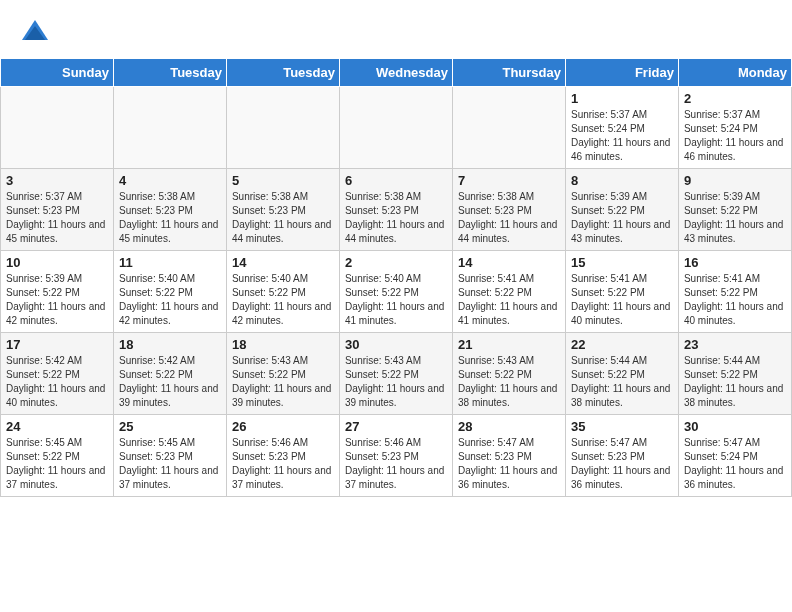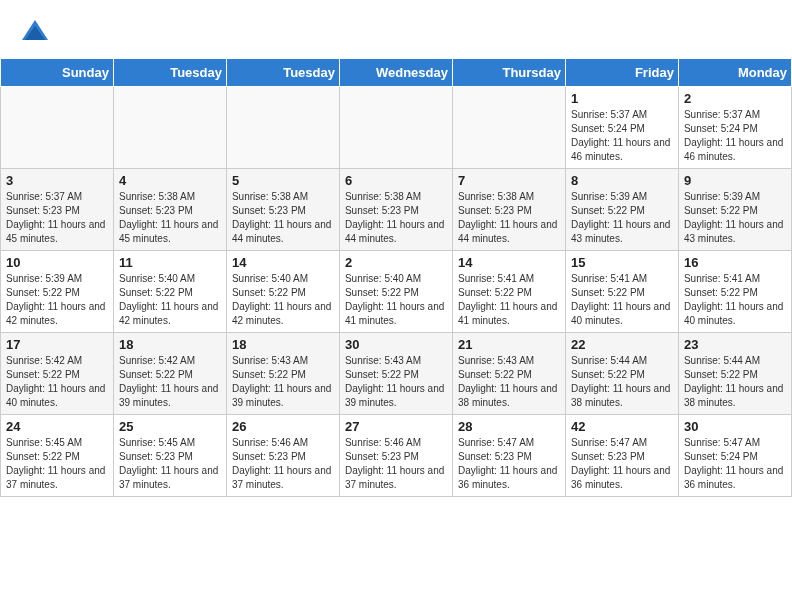--- a/index.html
+++ b/index.html
@@ -311,21 +311,21 @@
 Sunset: 5:23 PM
 Daylight: 11 hours and 37 minutes.</div>
         </td>
         <td>
           <span class="day-num">28</span>
           <div class="day-info" style="white-space: pre-line;">Sunrise: 5:47 AM
 Sunset: 5:23 PM
 Daylight: 11 hours and 36 minutes.</div>
         </td>
         <td>
-          <span class="day-num">42</span>
+          <span class="day-num">35</span>
           <div class="day-info" style="white-space: pre-line;">Sunrise: 5:47 AM
 Sunset: 5:23 PM
 Daylight: 11 hours and 36 minutes.</div>
         </td>
         <td>
           <span class="day-num">30</span>
           <div class="day-info" style="white-space: pre-line;">Sunrise: 5:47 AM
 Sunset: 5:24 PM
 Daylight: 11 hours and 36 minutes.</div>
         </td>

